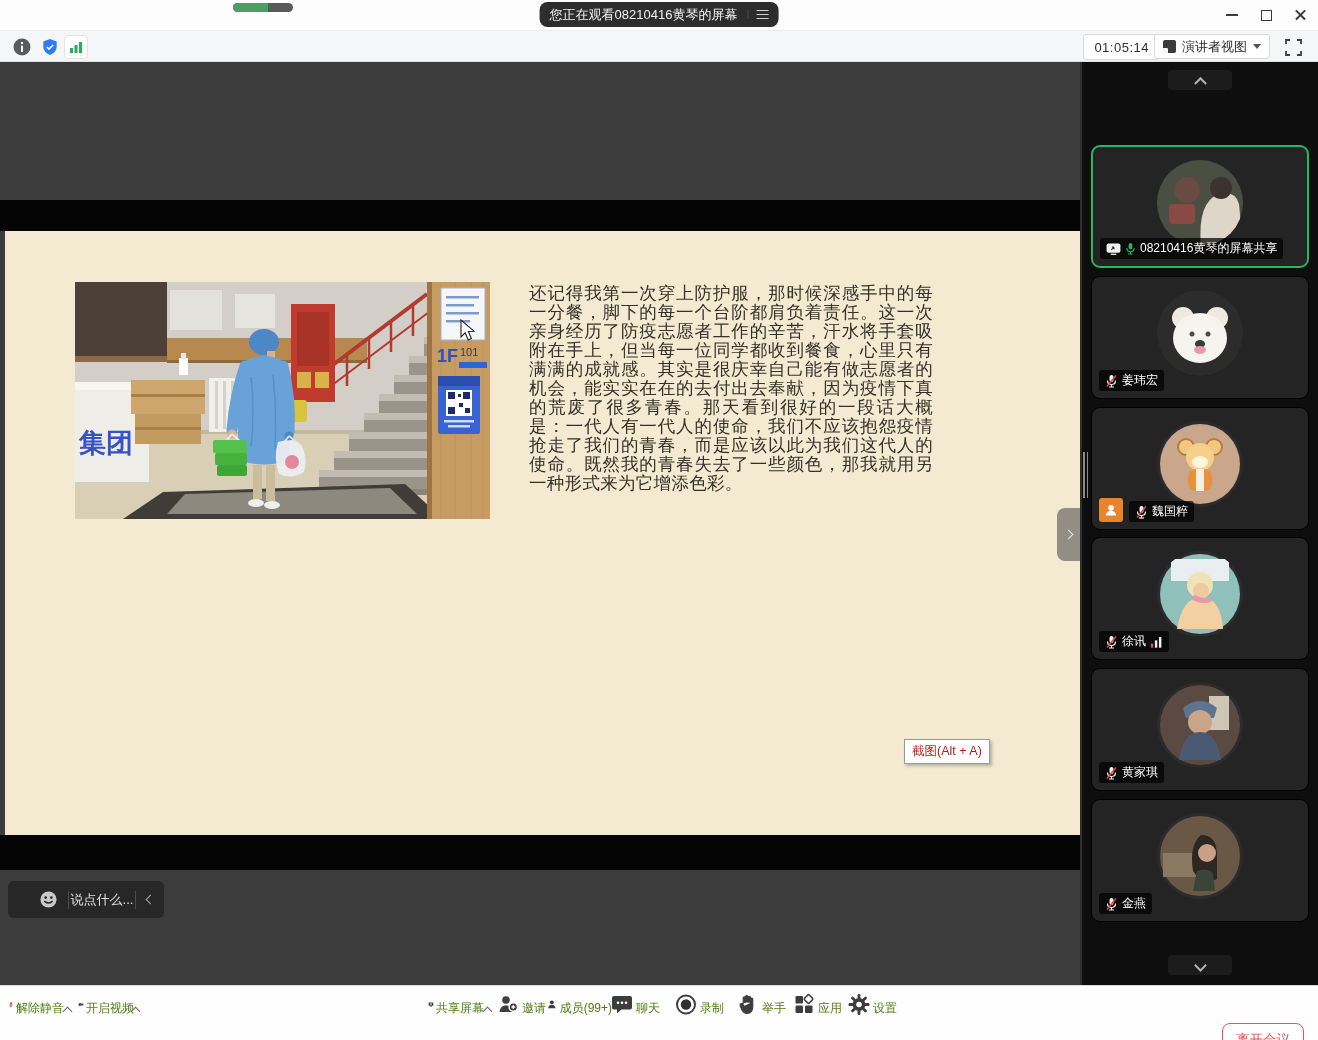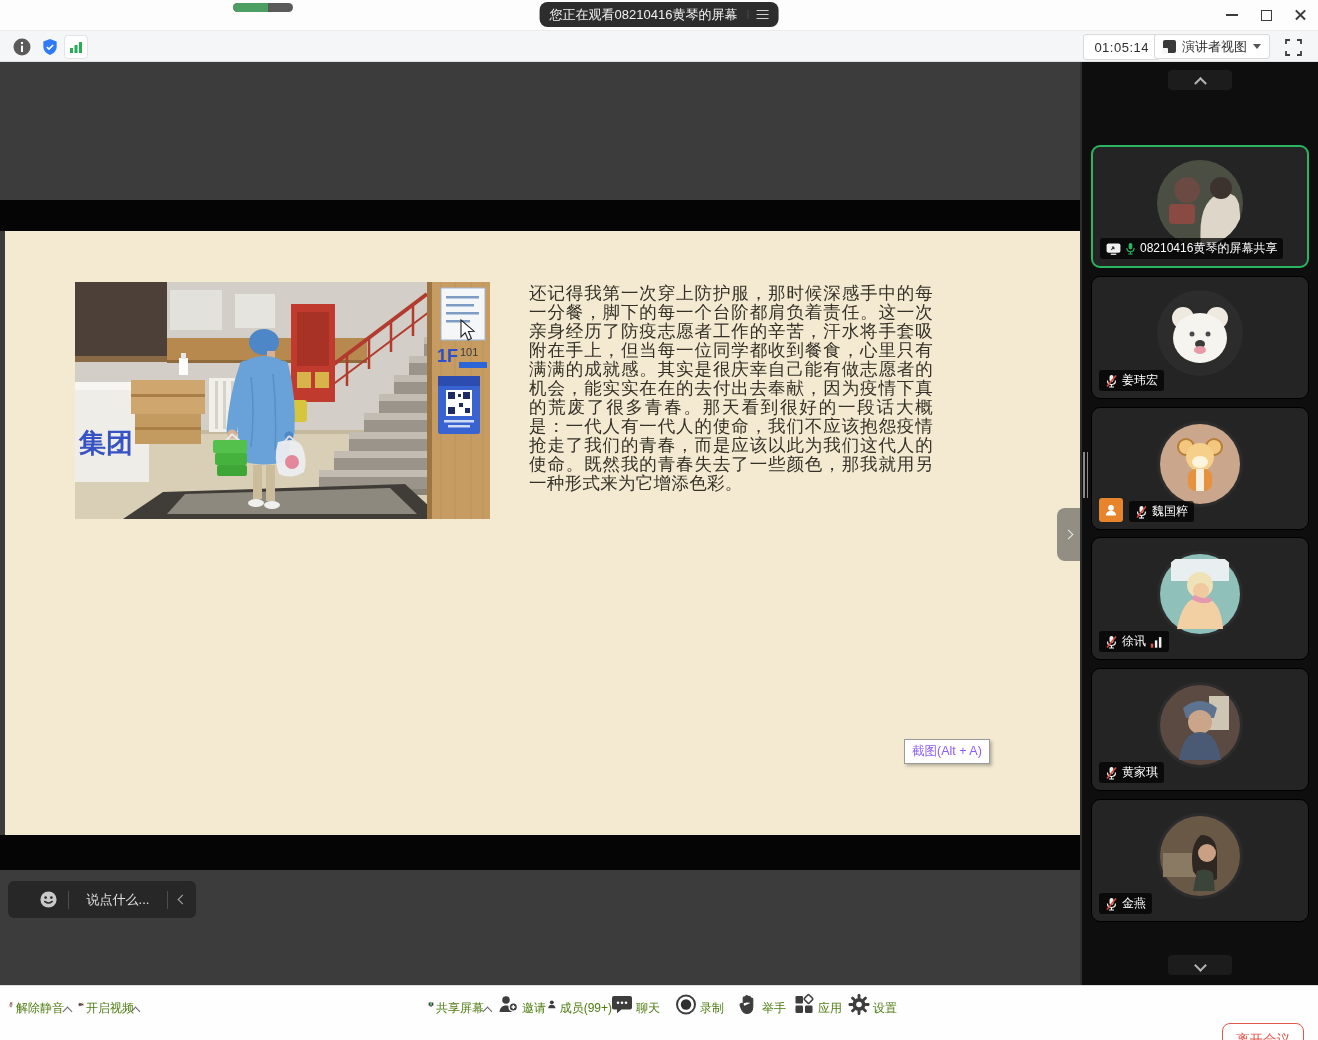--- a/index.html
+++ b/index.html
@@ -43,23 +43,23 @@
   
   .main { position:absolute; left:0; top:62px; width:1080px; height:923px; background:#3c3c3c; }
   .bar-black { position:absolute; left:0; width:1080px; background:#050505; }
   .bar-top { top:138px; height:31px; }
   .bar-bot { top:773px; height:35px; }
   .slide { position:absolute; left:5px; top:169px; width:1075px; height:604px; background:#f3ead1; }
   .photo { position:absolute; left:70px; top:51px; width:415px; height:237px; }
   .slide-text { position:absolute; left:524px; top:53px; width:404px; font-family:"Liberation Serif","DejaVu Serif",serif;
                 font-size:17.5px; line-height:19px; color:#353028; text-align:justify; letter-spacing:.3px; }
   .tooltip { position:absolute; left:899px; top:508px; background:#fff; border:1px solid #9a9a9a;
-             box-shadow:2px 2px 3px rgba(0,0,0,.25); font-size:12.5px; color:#8b5cf6; padding:3px 7px; white-space:nowrap; }
-
-  .chat-pill { position:absolute; left:8px; top:819px; width:188px; height:37px; background:#272727;
+             box-shadow:2px 2px 3px rgba(0,0,0,.25); font-size:12.5px; color:#b91c1c; padding:3px 7px; white-space:nowrap; }
+
+  .chat-pill { position:absolute; left:8px; top:819px; width:156px; height:37px; background:#272727;
                border-radius:6px; display:flex; align-items:center; color:#d8d8d8;padding-left:20px; }
   .chat-pill .sep { width:1px; height:18px; background:rgba(255,255,255,.18); }
   .chat-emoji { width:40px; display:flex; justify-content:center; }
   .chat-text { flex:1; text-align:center; font-size:13px; color:#e0e0e0; white-space:nowrap; }
   .chat-collapse { width:28px; display:flex; justify-content:center; }
   .chev { display:inline-block; width:7px; height:7px; border-left:1.7px solid #aaa; border-bottom:1.7px solid #aaa; }
   .chev-left { transform:rotate(45deg); }
   .expand-handle { position:absolute; right:0; top:446px; width:23px; height:53px; background:rgba(128,126,118,.85);
                    border-radius:8px 0 0 8px; display:flex; align-items:center; justify-content:center; }
   .chev-right { transform:rotate(225deg); border-color:#e8e8e4; }

